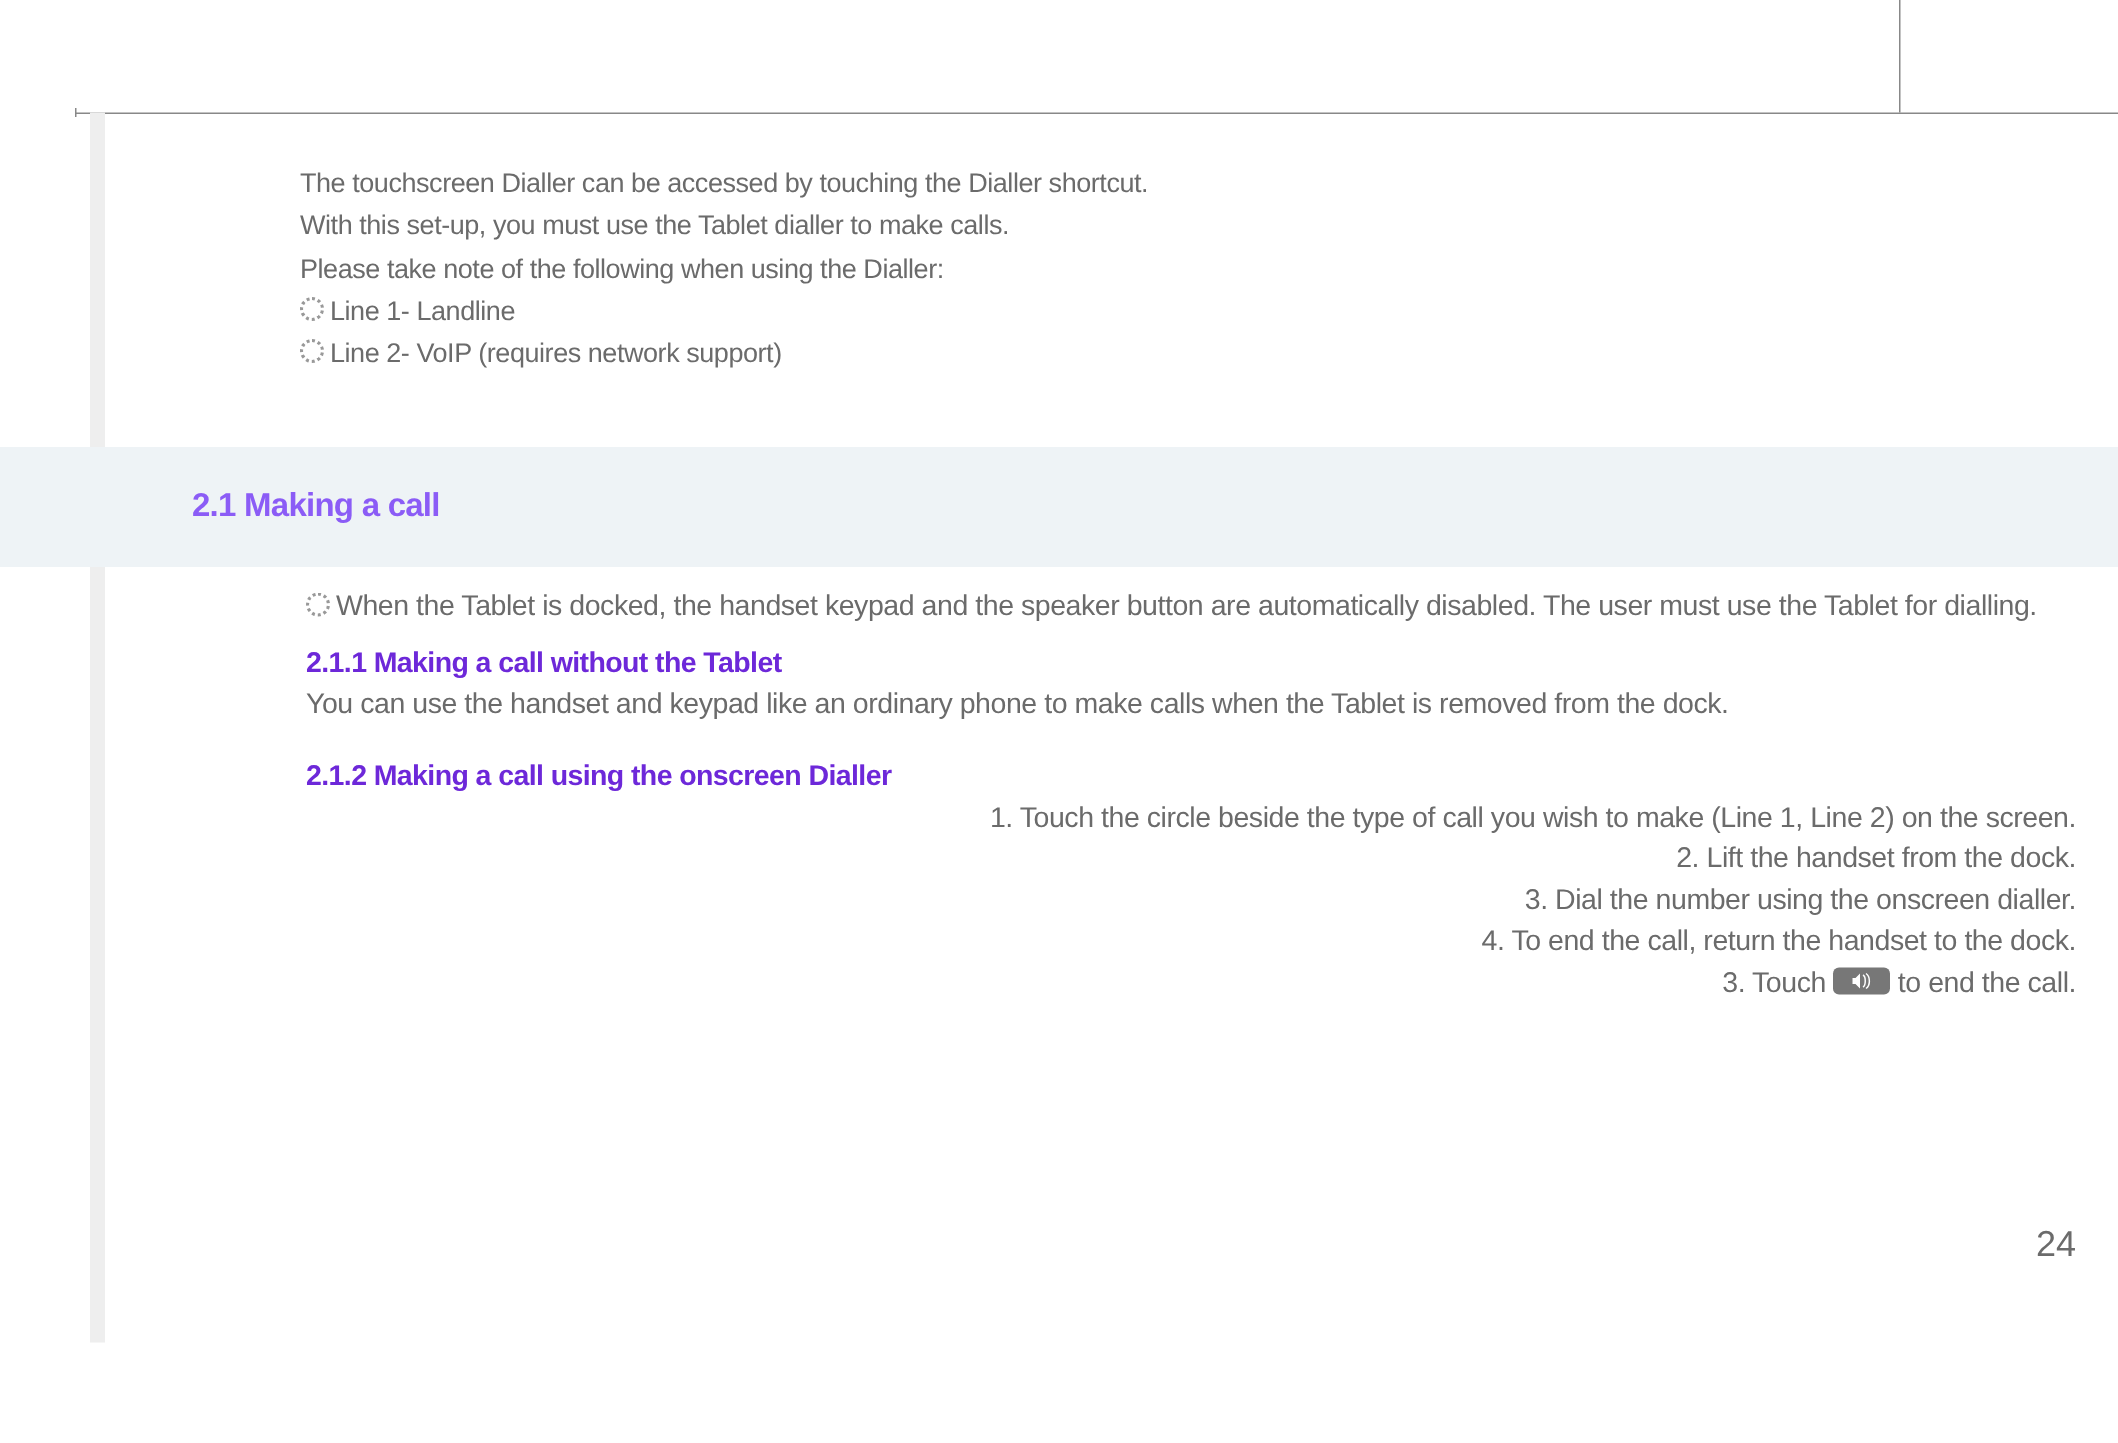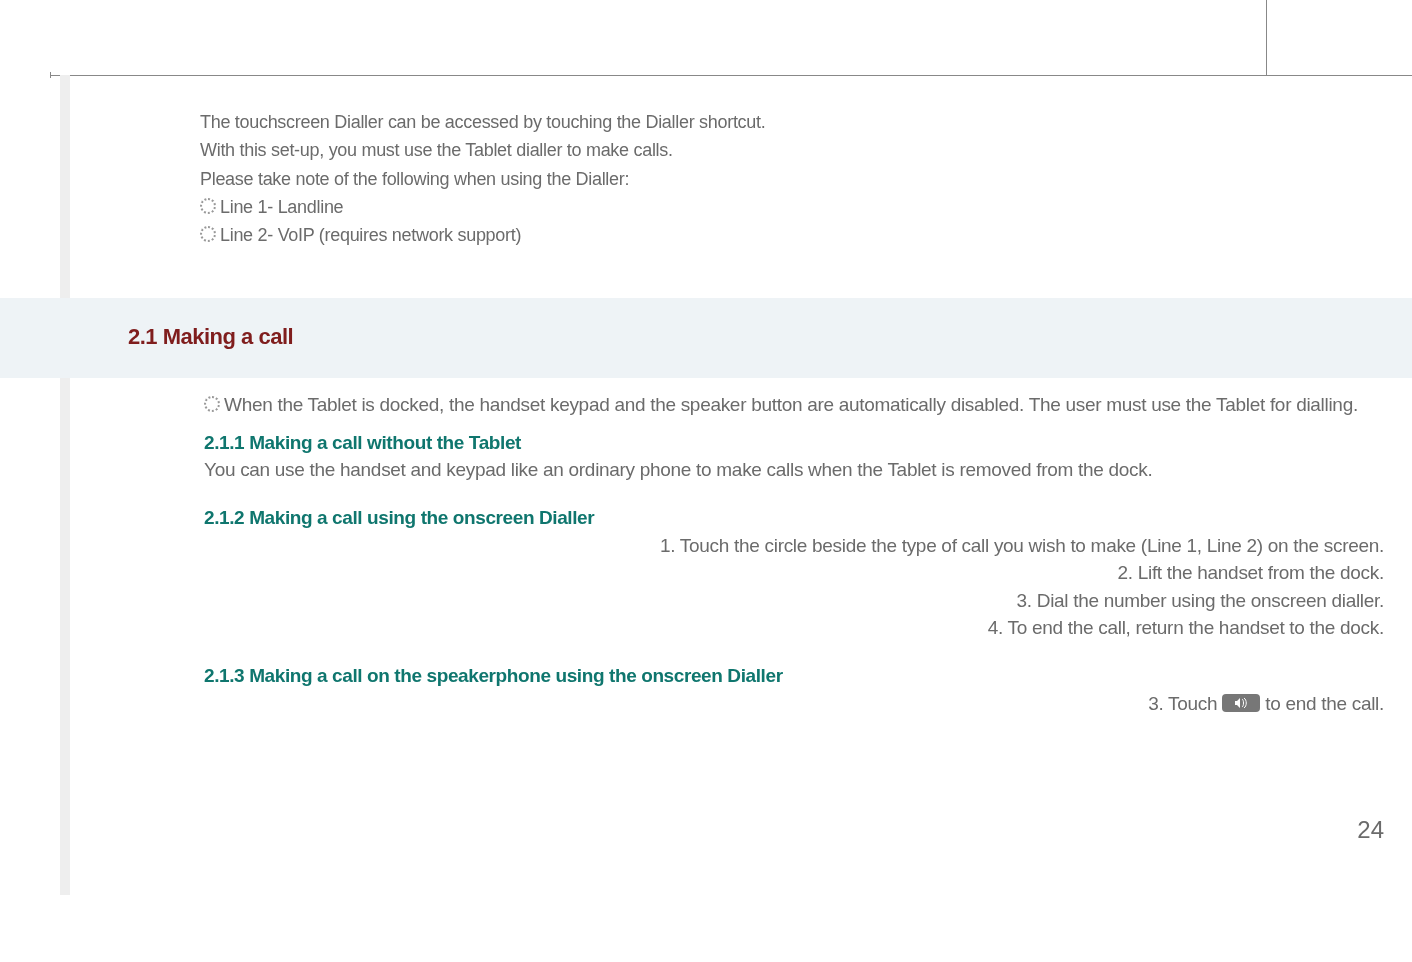--- a/index.html
+++ b/index.html
@@ -47,36 +47,36 @@
     position: absolute;
     top: 298px; left: 0;
     width: 1412px; height: 80px;
     background: #eef3f6;
   }
   .section-title {
     position: absolute;
     top: 324px; left: 128px;
     font-weight: bold;
     font-size: 22px;
-    color: #7f1d1d;
+    color: #8b5cf6;
     letter-spacing: -0.5px;
   }
   .body2 {
     position: absolute;
     top: 392px; left: 204px;
     width: 1180px;
     font-size: 19px;
     line-height: 1.35;
     letter-spacing: -0.3px;
     color: #6b6b6b;
   }
   .subhead {
     font-weight: bold;
     font-size: 19px;
-    color: #0f766e;
+    color: #6d28d9;
     margin-top: 14px;
     margin-bottom: 2px;
     letter-spacing: -0.4px;
   }
   .subhead-first { margin-top: 10px; }
   .bullet::before {
     content: "";
     display: inline-block;
     width: 12px; height: 12px;
     border: 2px dotted #999;
@@ -131,21 +131,20 @@
 
   <div class="subhead subhead-first">2.1.1 Making a call without the Tablet</div>
   <p>You can use the handset and keypad like an ordinary phone to make calls when the Tablet is removed from the dock.</p>
 
   <div class="subhead" style="margin-top:22px">2.1.2 Making a call using the onscreen Dialler</div>
   <p class="ol-item">1. Touch the circle beside the type of call you wish to make (Line 1, Line 2) on the screen.</p>
   <p class="ol-item">2. Lift the handset from the dock.</p>
   <p class="ol-item">3. Dial the number using the onscreen dialler.</p>
   <p class="ol-item">4. To end the call, return the handset to the dock.</p>
 
-  <div class="subhead" style="margin-top:22px">2.1.3 Making a call on the speakerphone using the onscreen Dialler</div>
   <p class="ol-item">
     <span>3. Touch  </span>
     <span class="speaker-btn">
       <svg width="16" height="16" viewBox="0 0 16 16">
           <path d="M2 6h2l3-3v10l-3-3H2z" fill="#fff"></path>
           <path d="M9 4c2 1 2 7 0 8M11 3c3 2 3 8 0 10" stroke="#fff" stroke-width="1" fill="none"></path>
         </svg>
     </span>
     <span>  to end the call.</span>
   </p>

